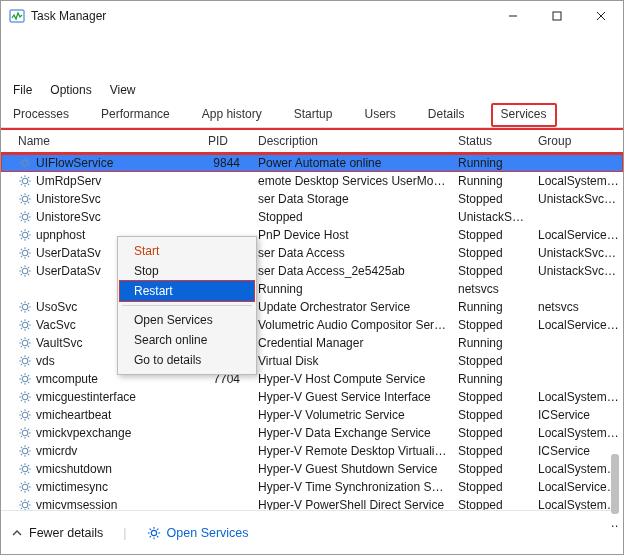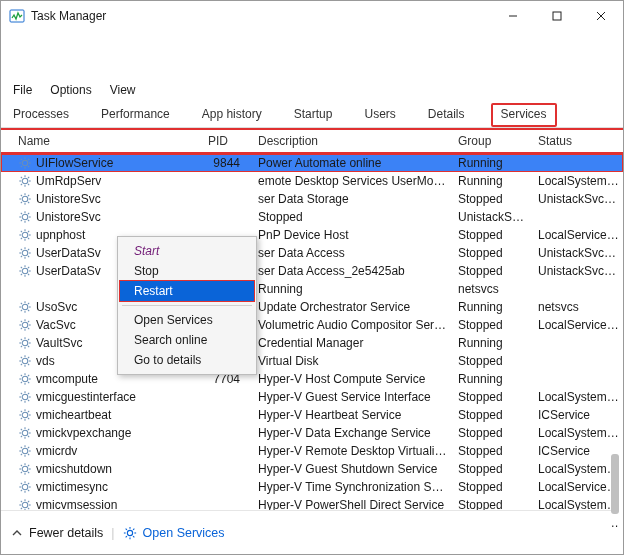--- a/index.html
+++ b/index.html
@@ -112,21 +112,21 @@
     border: 1px solid #bcbcbc;
     box-shadow: 2px 2px 6px rgba(0,0,0,.25);
     padding: 4px 2px;
     font-size: 12px;
     z-index: 10;
   }
   .context-menu .cm-item {
     padding: 3px 14px;
     white-space: nowrap;
   }
-  .context-menu .cm-item.disabled { color:#701a75;font-style:italic; }
+  .context-menu .cm-item.disabled { color:#c2410c; }
   .context-menu .cm-item.active {
     background: #0a64d8;
     color: #fff;
     outline: 1px solid #e03030;
     outline-offset: 0;
   }
   .context-menu .sep {
     height:1px; background:#d0d0d0; margin:4px 2px;
   }
 
@@ -149,21 +149,21 @@
 
   
   .footer {
     position:absolute;
     bottom:0; left:0; right:12px;
     height: 44px;
     border-top: 1px solid #e6e6e6;
     display:flex;
     align-items:center;
     padding: 0 10px;
-    gap: 8px;
+    gap: 20px;
     background:#fff;
     font-size: 12.5px;
   }
   .footer .fewer { display:flex; align-items:center; gap:6px; }
   .footer .divider { color:#ccc; }
   .footer .open-svc { display:flex; align-items:center; gap:6px; color:#0a64d8; }
   .chevron { width:12px; height:12px; }
 </style>
 </head>
 <body>
@@ -209,22 +209,22 @@
   <span class="tab">Users</span>
   <span class="tab">Details</span>
   <span class="tab highlight">Services</span>
 </div>
 
 <div class="grid">
   <div class="grid-header">
     <div class="col">Name</div>
     <div class="col" style="text-align:left">PID</div>
     <div class="col">Description</div>
+    <div class="col">Status</div>
     <div class="col">Group</div>
-    <div class="col">Status</div>
   </div>
   <div class="grid-body" id="grid-body">
       <div class="grid-row selected">
         <div class="cell svc-name">
           <span class="svc-icon">
             <svg viewBox="0 0 16 16" width="14" height="14">
               <circle cx="8" cy="8" r="3.2" fill="none" stroke="#6a8fb5" stroke-width="1.2"></circle>
               <g stroke="#6a8fb5" stroke-width="1.2">
                 <line x1="8" y1="1.5" x2="8" y2="3.5"></line>
                 <line x1="8" y1="12.5" x2="8" y2="14.5"></line>
@@ -550,21 +550,21 @@
                 <line x1="3.2" y1="3.2" x2="4.6" y2="4.6"></line>
                 <line x1="11.4" y1="11.4" x2="12.8" y2="12.8"></line>
                 <line x1="12.8" y1="3.2" x2="11.4" y2="4.6"></line>
                 <line x1="4.6" y1="11.4" x2="3.2" y2="12.8"></line>
               </g>
             </svg>
           </span>
           <span>vmicheartbeat</span>
         </div>
         <div class="cell pid"></div>
-        <div class="cell">Hyper-V Heartbeat Service</div>
+        <div class="cell">Hyper-V Volumetric Service</div>
         <div class="cell">Stopped</div>
         <div class="cell">ICService</div>
       </div>
       <div class="grid-row">
         <div class="cell svc-name">
           <span class="svc-icon">
             <svg viewBox="0 0 16 16" width="14" height="14">
               <circle cx="8" cy="8" r="3.2" fill="none" stroke="#6a8fb5" stroke-width="1.2"></circle>
               <g stroke="#6a8fb5" stroke-width="1.2">
                 <line x1="8" y1="1.5" x2="8" y2="3.5"></line>

